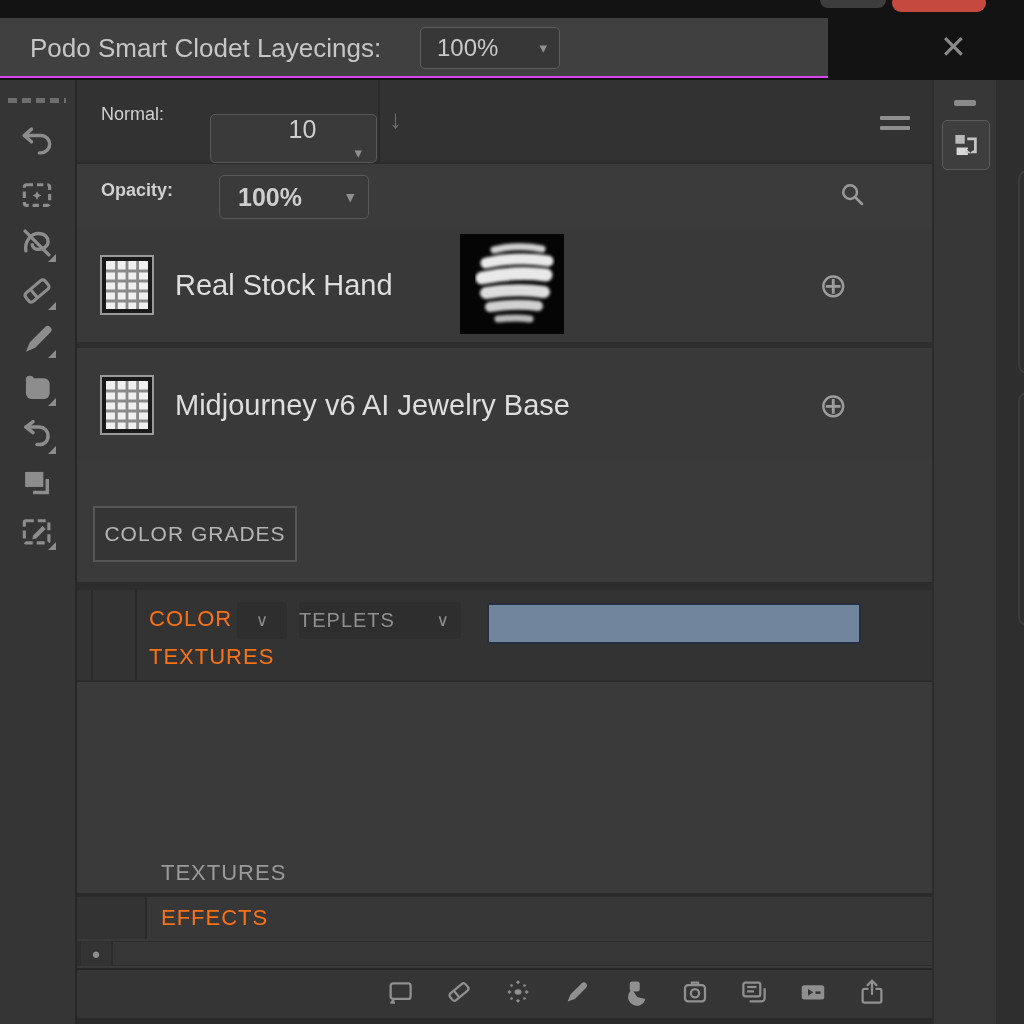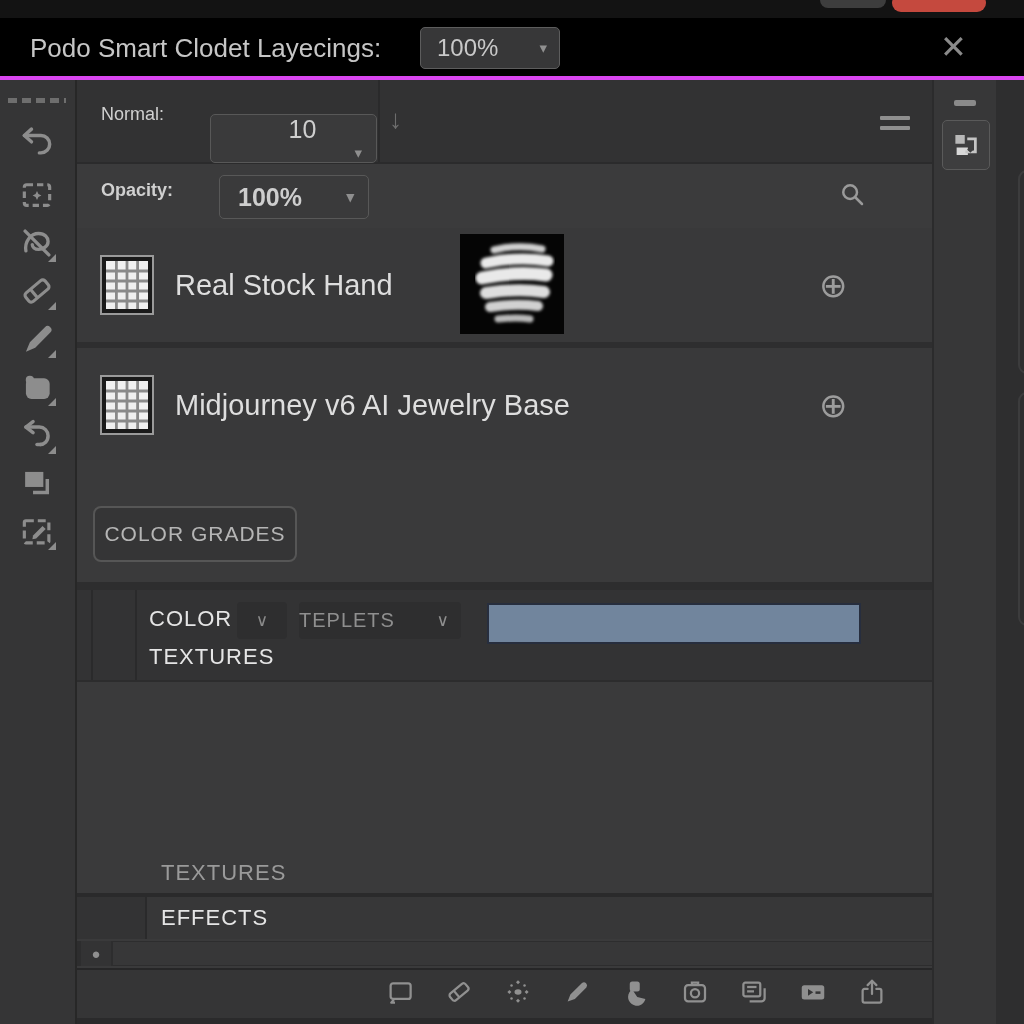--- a/index.html
+++ b/index.html
@@ -3,21 +3,21 @@
 <meta charset="utf-8">
 <style>
   html,body{margin:0;padding:0;background:#111;}
   .screen{position:relative;width:1024px;height:1024px;background:#131313;overflow:hidden;
           font-family:"Liberation Sans",sans-serif;color:#c4c4c5;}
   
   .top-strip{position:absolute;left:0;top:0;width:1024px;height:18px;background:#131313;}
   .ghost-btn-gray{position:absolute;left:820px;top:-8px;width:66px;height:16px;background:#3d3d3d;border-radius:8px;}
   .ghost-btn-red{position:absolute;left:892px;top:-6px;width:94px;height:18px;background:#c5493e;border-radius:9px;}
   
-  .header{position:absolute;left:0;top:18px;width:1024px;height:58px;background:#000000;border-bottom:8px solid #d946ef;}
+  .header{position:absolute;left:0;top:18px;width:828px;height:58px;background:#404040;border-bottom:2px solid #d946ef;}
   .header-title{position:absolute;left:30px;top:15px;font-size:26px;color:#c6c6c6;}
   .zoom-dd{position:absolute;left:420px;top:9px;width:138px;height:40px;background:#373738;border:1px solid #5d5d5d;
            border-radius:5px;display:flex;align-items:center;}
   .zoom-dd .val{margin-left:16px;font-size:24px;color:#c9c9c9;}
   .zoom-dd .chev{margin-left:auto;margin-right:12px;font-size:15px;color:#909090;}
   .close-x{position:absolute;left:940px;top:10px;font-size:32px;color:#8a8a8a;line-height:38px;}
   
   .sidebar{position:absolute;left:0;top:80px;width:75px;height:944px;background:#353536;border-right:2px solid #272727;}
   .sb-handle{position:absolute;left:8px;top:18px;width:58px;height:5px;
              background:repeating-linear-gradient(90deg,#6e6e6e 0 9px,transparent 9px 14px);}
@@ -45,26 +45,26 @@
   .layer-row{position:absolute;left:0;width:855px;height:114px;background:#39393a;}
   .layer-row.r1{top:148px;border-bottom:6px solid #2e2e2f;}
   .layer-row.r2{top:268px;border-bottom:4px solid #2e2e2f;}
   .grid-thumb{position:absolute;left:23px;top:27px;width:54px;height:60px;}
   .layer-title{position:absolute;left:98px;top:50%;transform:translateY(-50%);font-size:29px;color:#dedede;white-space:nowrap;}
   .paint-thumb{position:absolute;left:383px;top:6px;width:104px;height:100px;}
   .plus-circle{position:absolute;left:742px;top:50%;transform:translateY(-50%);font-size:34px;color:#9c9c9c;}
   
   .grades-sec{position:absolute;left:0;top:380px;width:855px;height:122px;background:#3a3a3b;border-bottom:8px solid #2d2d2e;}
   .grades-btn{position:absolute;left:16px;top:46px;width:200px;height:52px;background:#353536;border:2px solid #565656;
-              border-radius:8px;color:#b5b5b5;font-size:21px;letter-spacing:1px;display:flex;align-items:center;justify-content:center;}
+              border-radius:0;color:#b5b5b5;font-size:21px;letter-spacing:1px;display:flex;align-items:center;justify-content:center;}
   
   .color-row{position:absolute;left:0;top:510px;width:855px;height:90px;background:#333334;border-bottom:2px solid #2c2c2d;}
   .gut1{position:absolute;left:0;top:0;width:14px;height:90px;border-right:2px solid #2a2a2b;}
   .gut2{position:absolute;left:16px;top:0;width:42px;height:90px;border-right:2px solid #2a2a2b;}
-  .cap{font-size:22px;color:#e5e5e5;letter-spacing:1px;}
+  .cap{font-size:22px;color:#f97316;letter-spacing:1px;}
   .color-lbl{position:absolute;left:72px;top:16px;}
   .chev-box{position:absolute;left:160px;top:12px;width:50px;height:37px;background:#2e2e2f;border-radius:4px;
             display:flex;align-items:center;justify-content:center;color:#8a8a8a;font-size:17px;}
   .teplets-box{position:absolute;left:222px;top:12px;width:162px;height:37px;background:#2e2e2f;border-radius:4px;
                display:flex;align-items:center;color:#8f8f8f;}
   .teplets-box .t{font-size:20px;letter-spacing:1px;}
   .teplets-box .chev{margin-left:auto;margin-right:12px;font-size:17px;}
   .swatch{position:absolute;left:410px;top:13px;width:370px;height:37px;background:#71859d;border:2px solid #272e3e;}
   .textures-lbl{position:absolute;left:72px;top:54px;}
   

